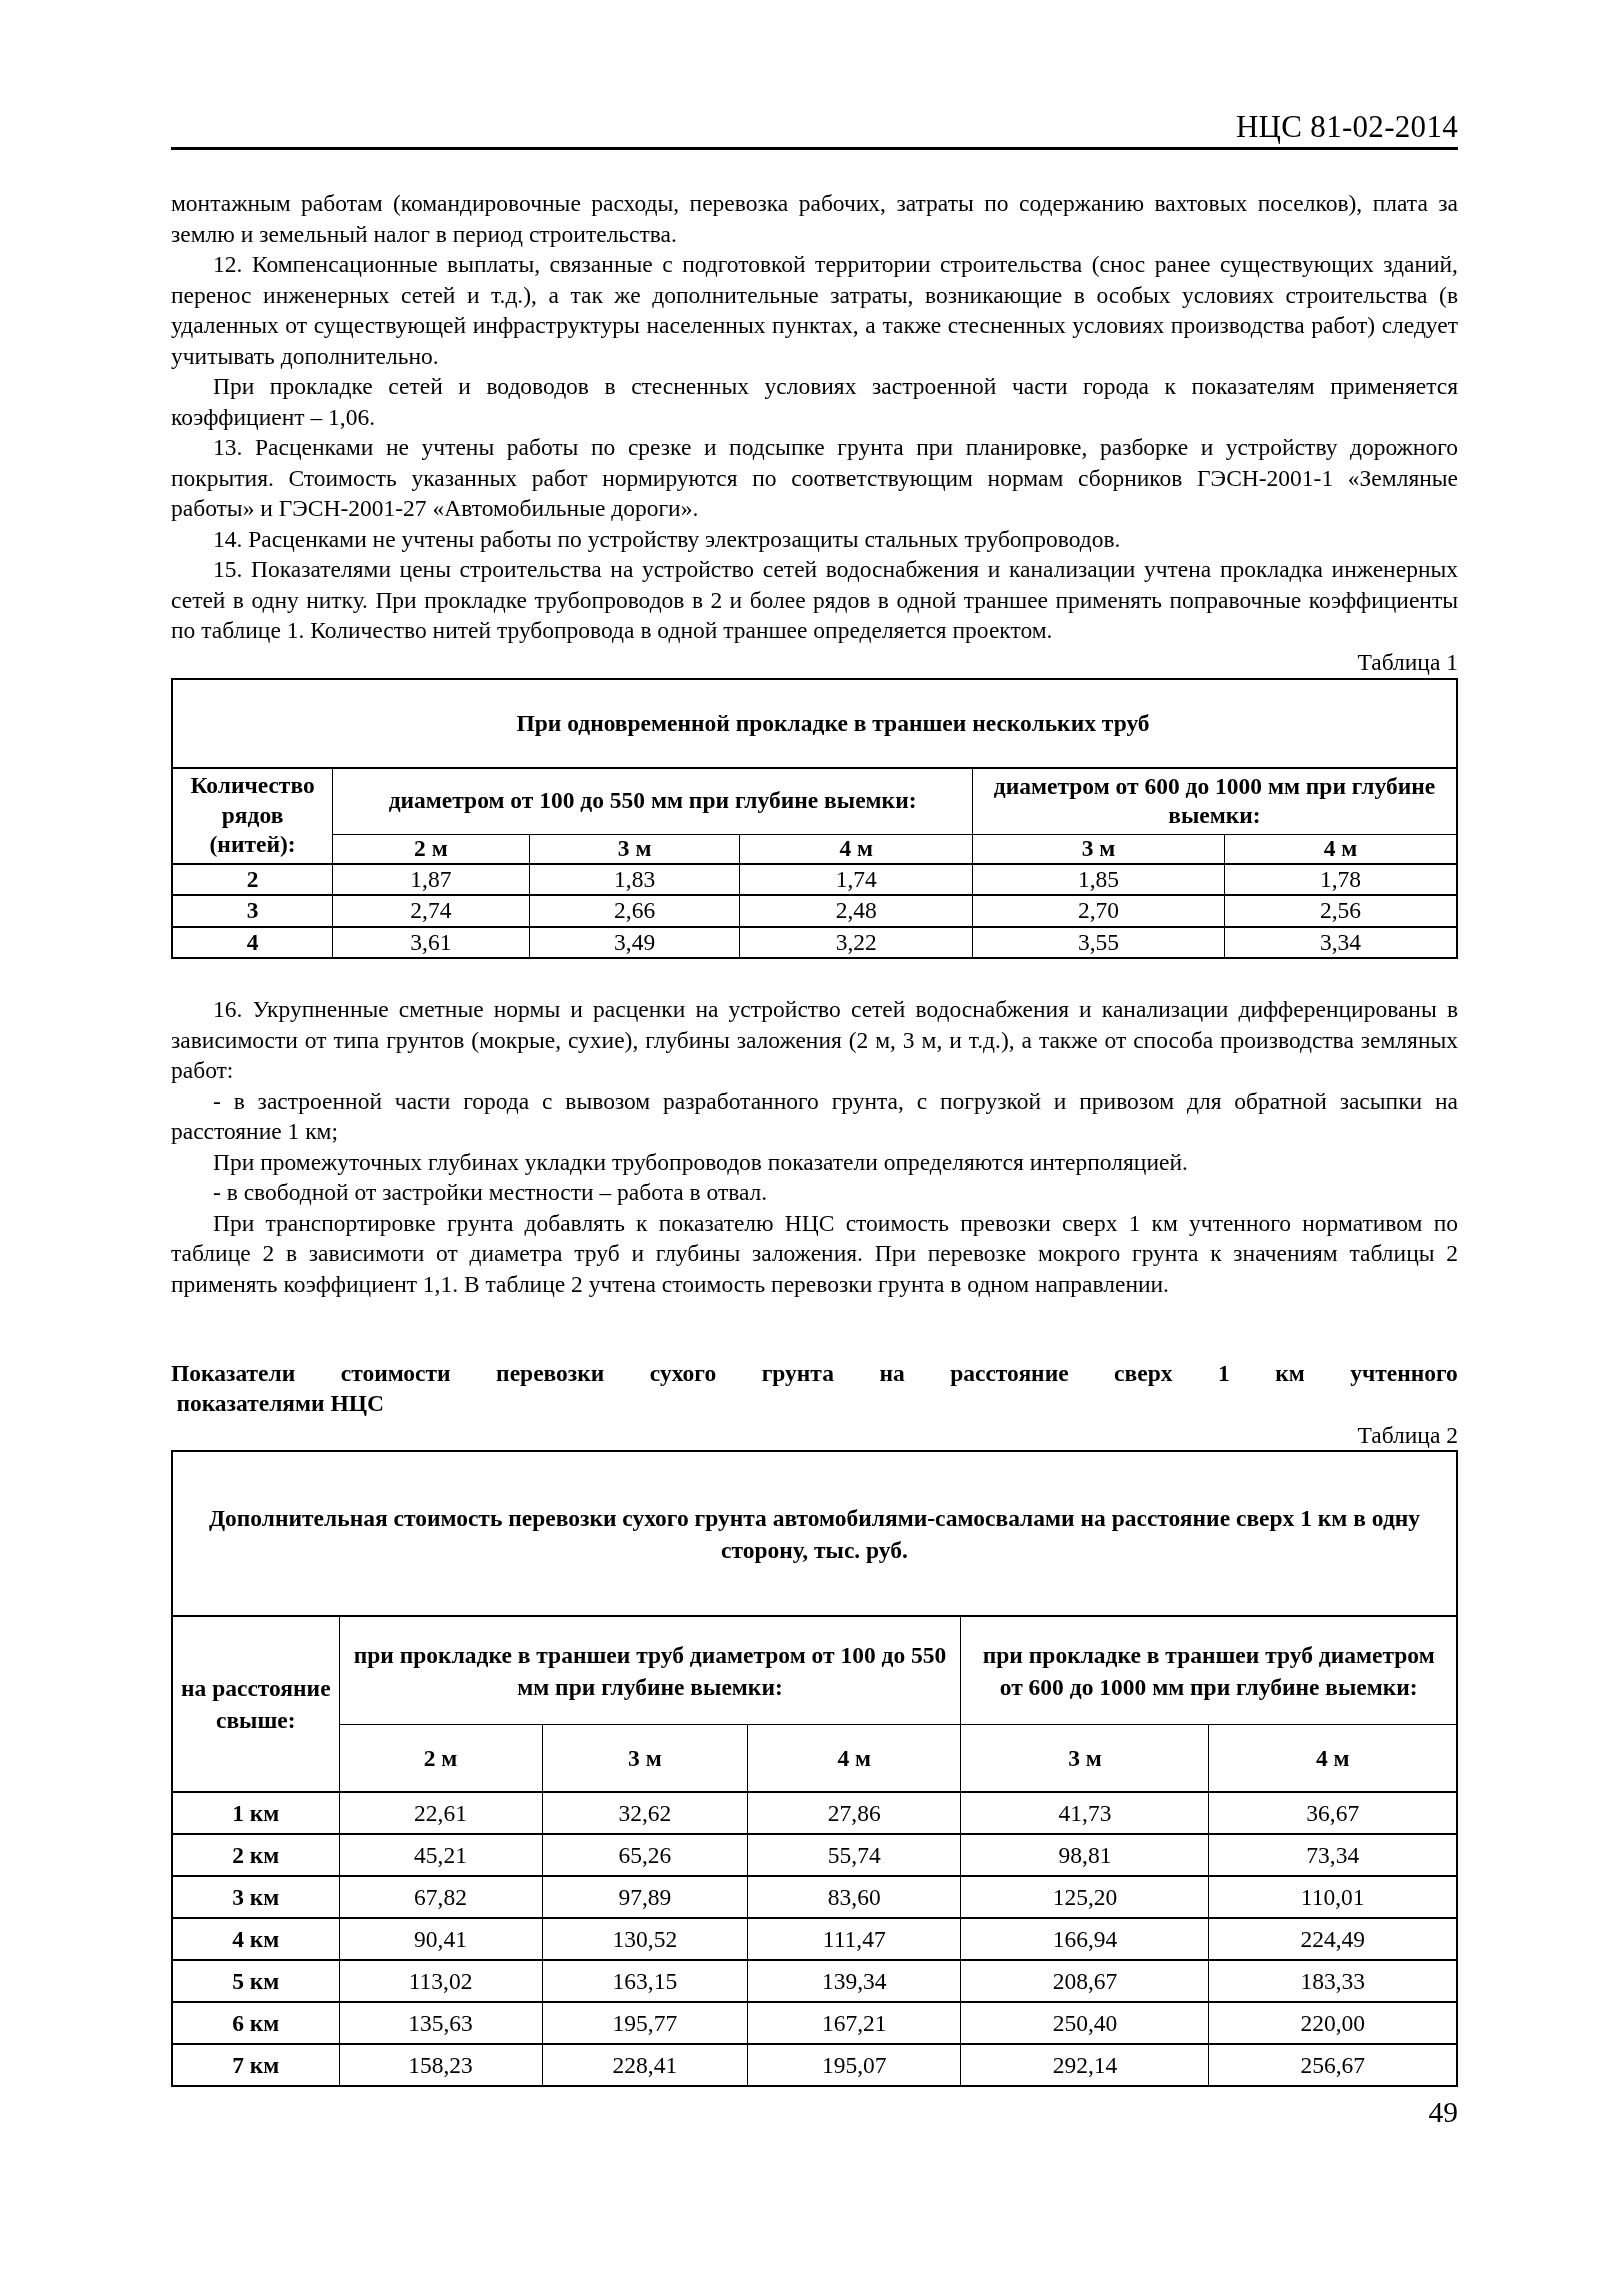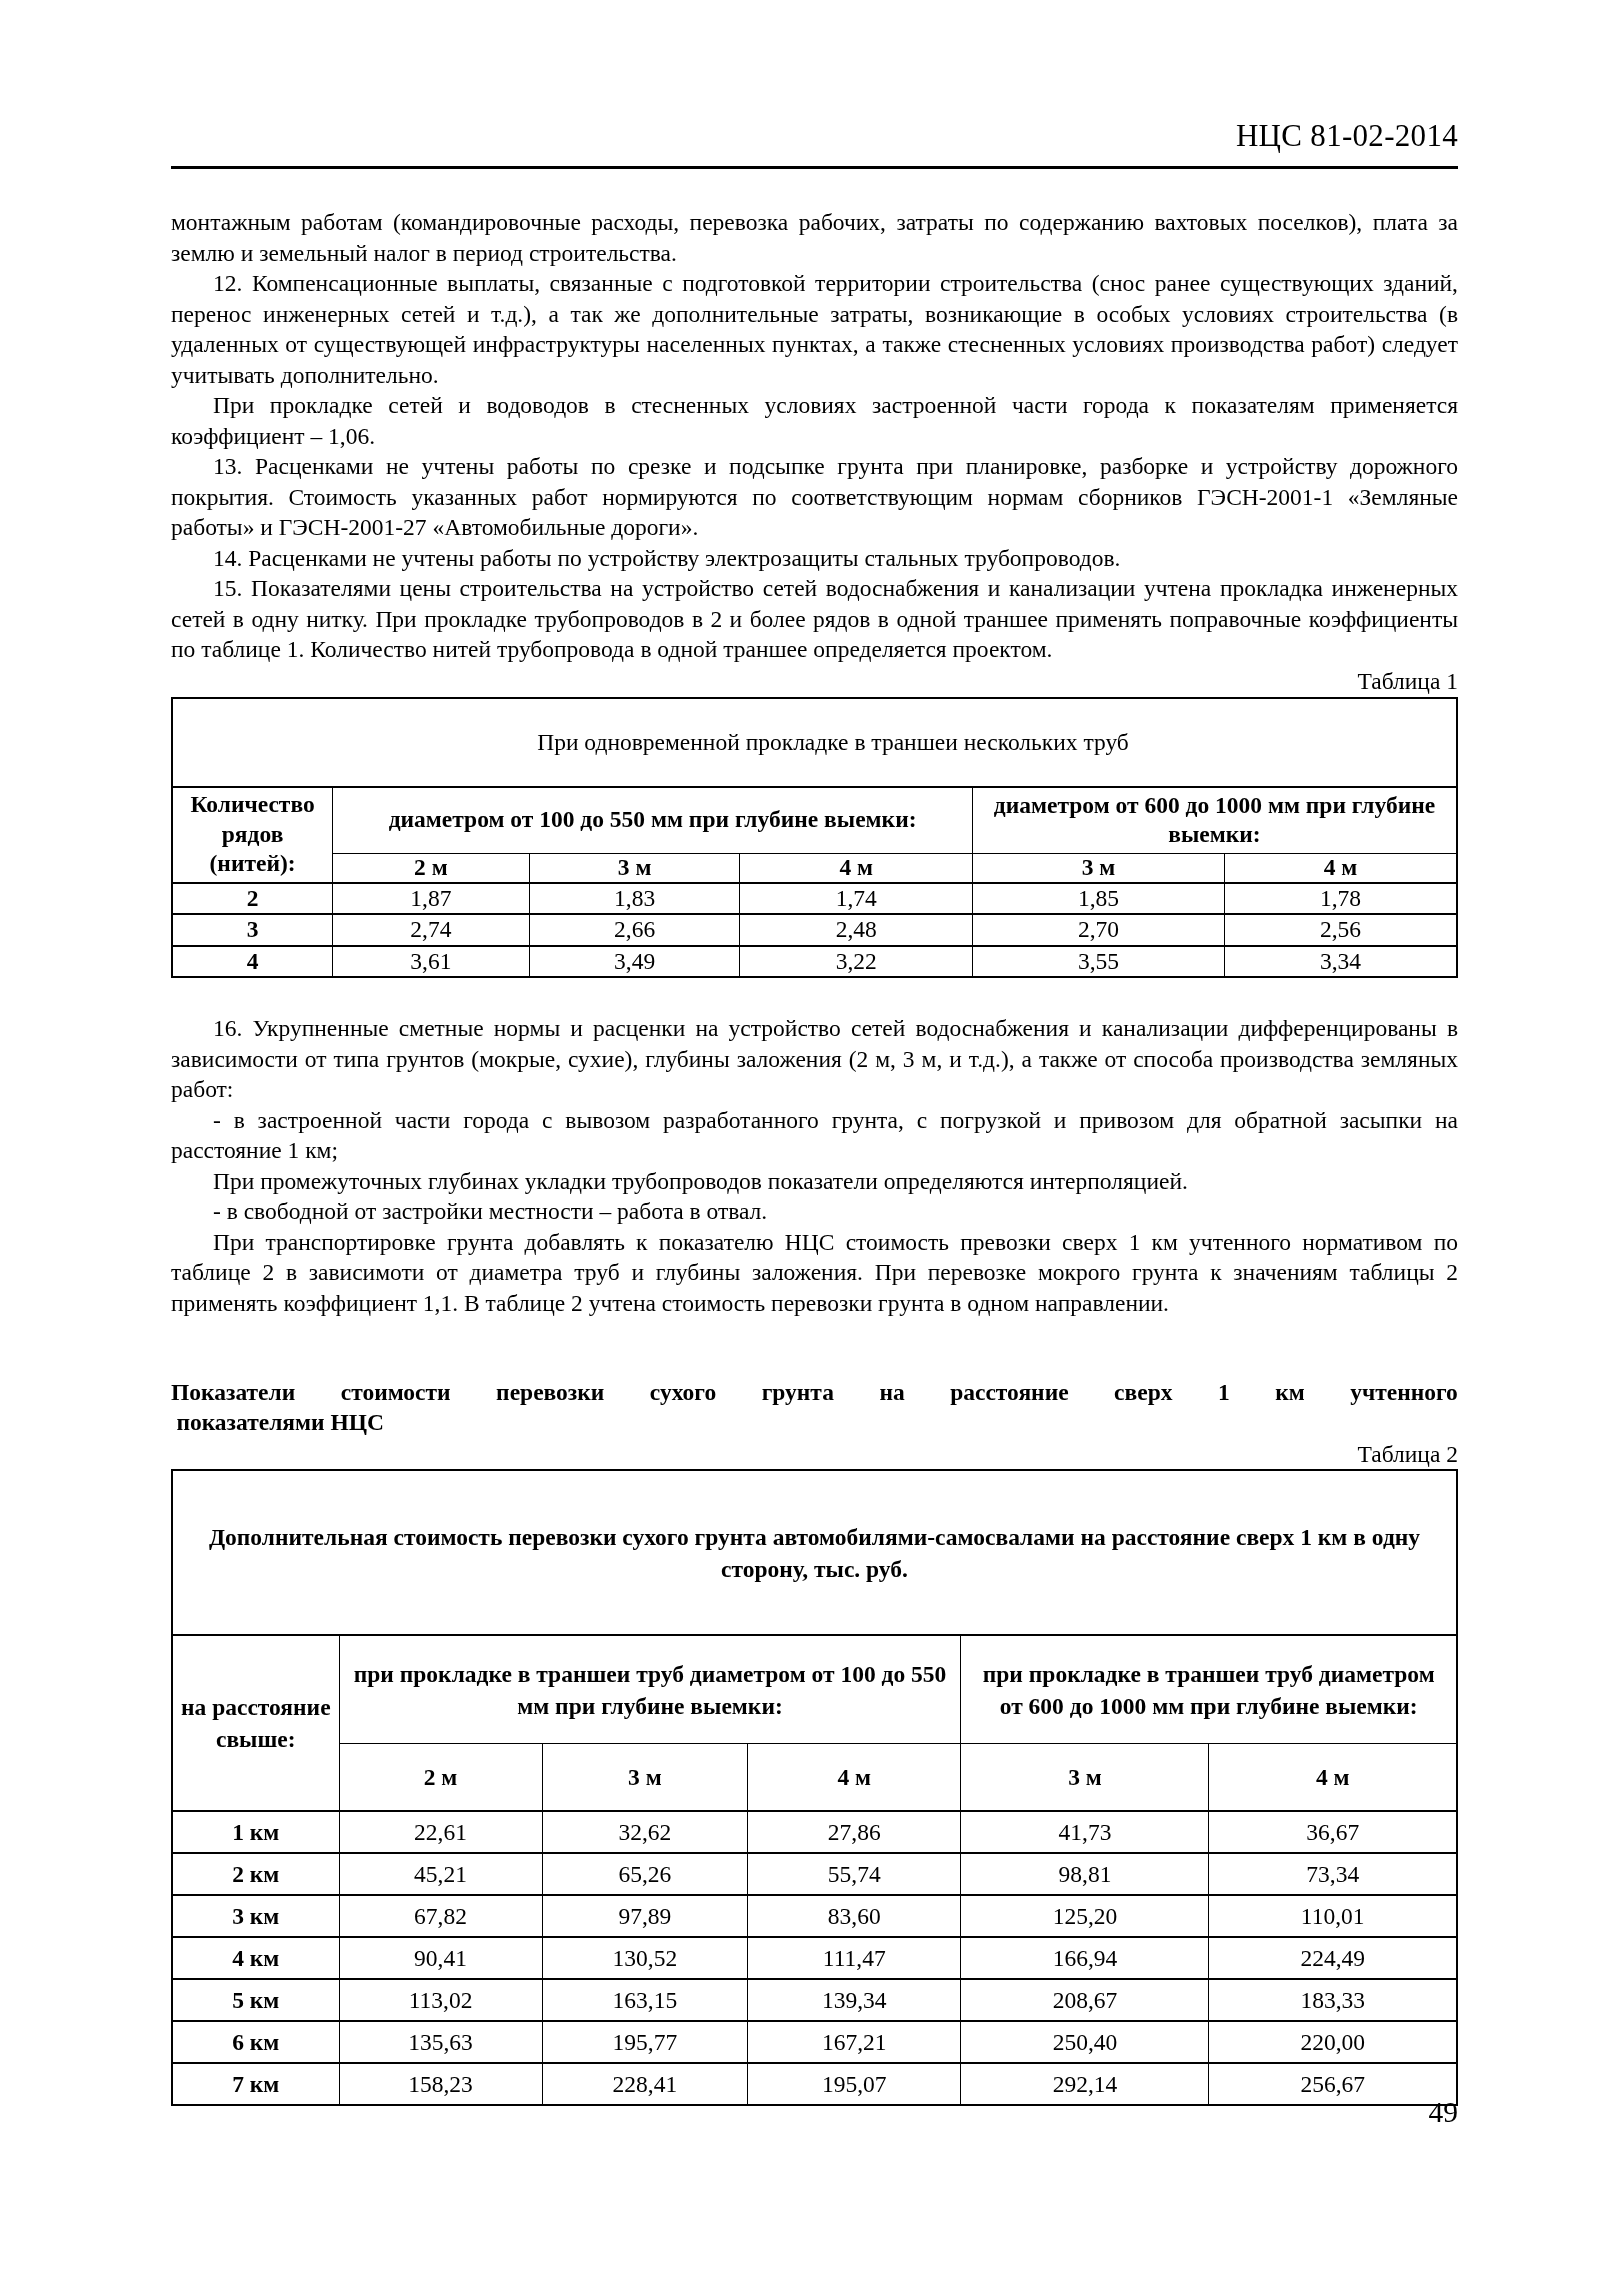--- a/index.html
+++ b/index.html
@@ -1,27 +1,27 @@
 <!DOCTYPE html>
 <html style="font-size:10.7px"><head>
 <meta charset="utf-8">
 <style>
   html, body { margin: 0; padding: 0; background: #ffffff; }
   body { width: 1623px; height: 2295px; position: relative; font-family: "Liberation Serif", "DejaVu Serif", serif; color: #000; }
   .page { position: absolute; left: 171px; top: 107px; width: 1287px; }
-  .header { display: flex; justify-content: flex-end; align-items: flex-end; height: 40px; border-bottom: 3.4px solid #000; padding-bottom: 12px; margin-top: 7px; }
+  .header { display: flex; justify-content: flex-end; align-items: center; height: 40px; border-bottom: 3.4px solid #000; padding-bottom: 0; }
   .header .code { font-size: 31px; letter-spacing: 0.3px; }
   .body-text { margin-top: 38px; font-size: 23.5px; line-height: 30.5px; text-align: justify; }
   .body-text p { margin: 0; font-family: Liberation Serif, serif; }
   .body-text p.ind { text-indent: 42px; }
   .tcap { text-align: right; font-size: 23.5px; line-height: 29.5px; margin-top: 2.7px; }
   table { border-collapse: collapse; width: 100%; font-family: "Liberation Serif", "DejaVu Serif", serif; }
   td, th { border: 1.3px solid #000; text-align: center; vertical-align: middle; padding: 0 4px; }
   table.t1 { border: 2.7px solid #000; font-size: 23.5px; }
-  table.t1 .title td { height: 87px; font-weight: normal; padding-left: 41px; }
+  table.t1 .title td { height: 87px; font-weight: bold; padding-left: 41px; }
   table.t1 .h1 th { font-weight: bold; line-height: 29.5px; padding-top: 2.7px; padding-bottom: 2.7px; border-top: 2.7px solid #000; }
   table.t1 .h2 th { font-weight: bold; height: 28px; }
   table.t1 tbody td { height: 29.5px; border-top: 2.7px solid #000; line-height: 27px; }
   table.t1 tbody td.rk { font-weight: bold; }
   .t2title { margin-top: 60px; font-size: 23.5px; font-weight: bold; line-height: 29.5px; text-align: justify; text-align-last: left; }
   .t2title .l1 { display: flex; justify-content: space-between; }
   .t2title .l2 { padding-left: 5.4px; }
   table.t2 { border: 2.7px solid #000; font-size: 23.5px; }
   table.t2 .title td { height: 131px; font-weight: bold; line-height: 32px; padding: 16px 27px; }
   table.t2 .h1 th { font-weight: bold; line-height: 32px; border-top: 2.7px solid #000; height: 99px; }

